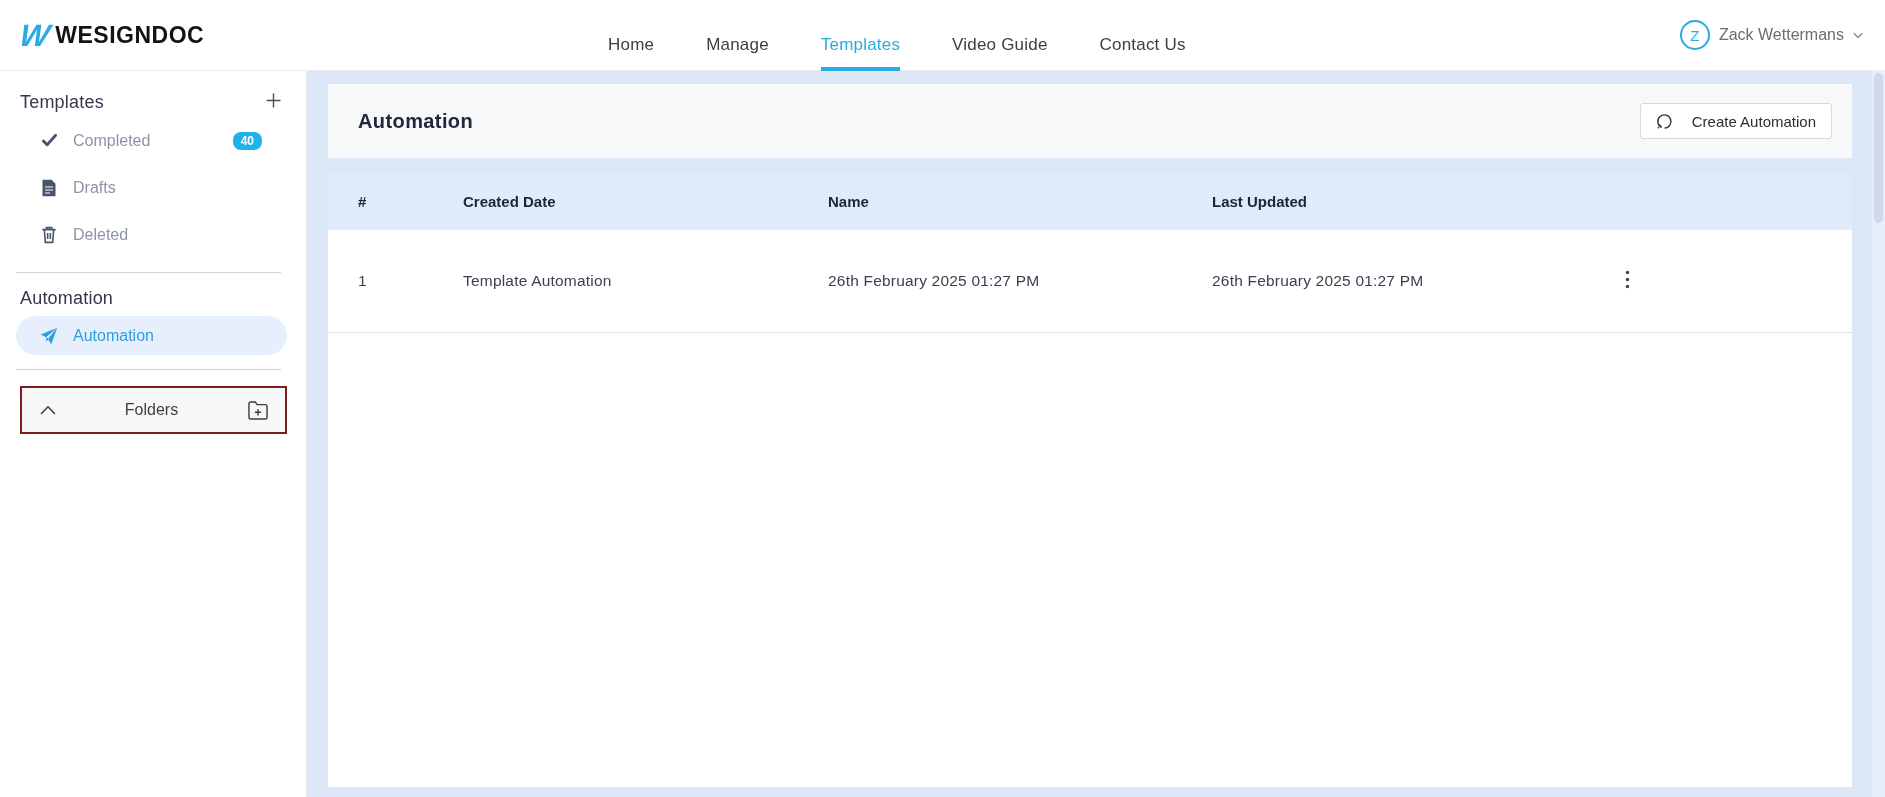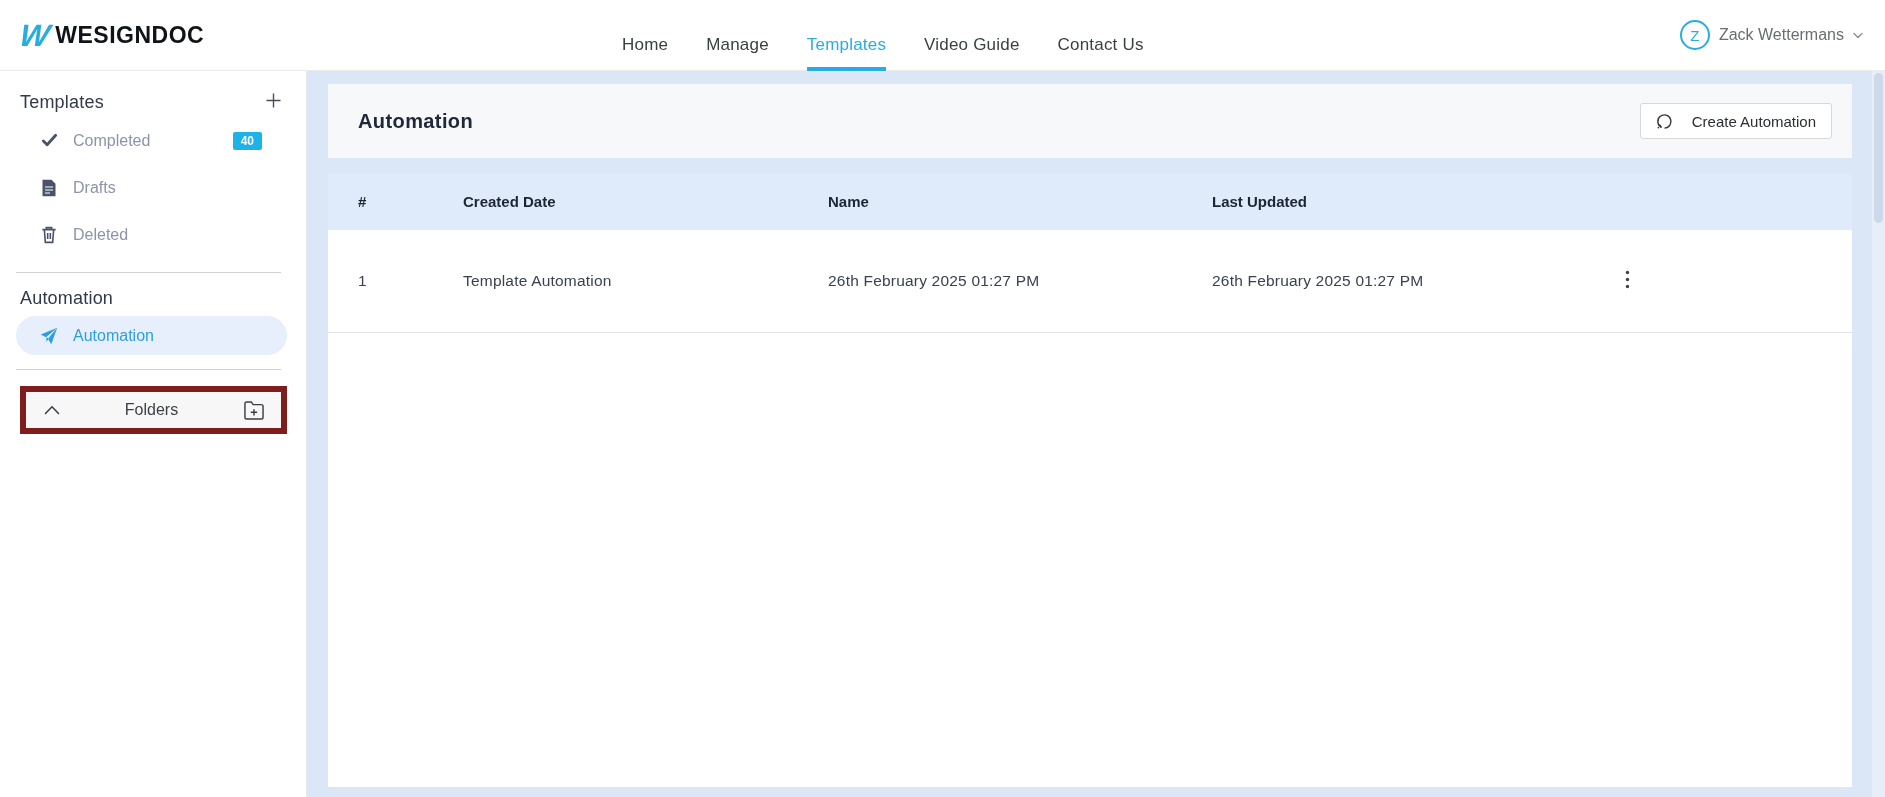--- a/index.html
+++ b/index.html
@@ -6,22 +6,22 @@
   html,body { width:1885px; height:797px; overflow:hidden;
     font-family:"Liberation Sans", sans-serif; background:#fff; }
 
   
   .navbar { position:relative; height:71px; background:#fff;
     border-bottom:1px solid #ebebeb; display:flex; align-items:center; z-index:5; }
   .logo { display:flex; align-items:center; gap:6px; padding-left:20px; cursor:pointer; }
   .logo-mark { color:#29ace2; font-weight:900; font-style:italic; font-size:31px;
     transform:skewX(-10deg); line-height:1; }
   .logo-text { font-size:23px; font-weight:700; letter-spacing:.5px; color:#101317; }
-  .nav-links { position:absolute; left:622px; top:0; height:90px;
-    display:flex; align-items:center; gap:38px; }
+  .nav-links { position:absolute; left:608px; top:0; height:90px;
+    display:flex; align-items:center; gap:52px; }
   .nav-item { font-size:17px; color:#3a3f41; cursor:pointer; position:relative;
     height:71px; display:flex; align-items:center; letter-spacing:.2px; }
   .nav-item.active { color:#29ace2; }
   .nav-item.active::after { content:""; position:absolute; left:0; right:0;
     bottom:10px; height:4px; background:#29ace2; }
   .user-area { margin-left:auto; display:flex; align-items:center; gap:9px;
     padding-right:22px; cursor:pointer; }
   .avatar { width:30px; height:30px; border-radius:50%; border:2px solid #29ace2;
     color:#29ace2; display:flex; align-items:center; justify-content:center;
     font-size:15px; font-weight:500; background:#fff; }
@@ -36,29 +36,29 @@
     padding-top:16px; flex-shrink:0; }
   .sb-heading { display:flex; align-items:center; justify-content:space-between;
     padding:0 20px 0 20px; height:30px; }
   .sb-heading-label { font-size:18px; color:#33394b; font-weight:500; letter-spacing:.2px; }
   .icon-btn { background:none; border:none; cursor:pointer; color:#4a4f57;
     display:flex; align-items:center; padding:2px; }
   .sb-item { height:47px; display:flex; align-items:center; gap:15px;
     padding:0 44px 0 40px; color:#8d94a8; font-size:16px; cursor:pointer; }
   .sb-item .sb-ico { color:#49536b; display:flex; width:18px; justify-content:center; }
   .badge { margin-left:auto; background:#1db2e8; color:#fff; font-size:12px;
-    font-weight:700; border-radius:2px; padding:3px 8px; line-height:1; }
+    font-weight:700; border-radius:8px; padding:3px 8px; line-height:1; }
   .sb-divider { border:none; border-top:1px solid #cfd2d8; margin:14px 25px 0 16px; }
   .sb-heading2 { padding:20px 20px 0 20px; }
   .sb-pill { margin:13px 19px 0 16px; height:39px; border-radius:20px;
     background:#e7effc; display:flex; align-items:center; gap:15px;
     padding:0 20px 0 24px; color:#2d9fdf; font-size:16px; cursor:pointer; }
   .sb-pill .sb-ico { color:#2d9fdf; display:flex; width:18px; justify-content:center; }
   .folders-box { margin:16px 19px 0 20px; height:48px; background:#f7f7f8;
-    border:6px solid #7f1d1d; display:flex; align-items:center;
+    border:2px solid #7f1d1d; display:flex; align-items:center;
     justify-content:space-between; padding:0 16px 0 18px; cursor:pointer; }
   .folders-label { font-size:16px; color:#3c3f45; }
   .folders-box .chev { color:#3c3f45; display:flex; }
   .folders-box .fplus { color:#3c3f45; display:flex; }
 
   
   .main { flex:1; background:#dbe7f7; padding:13px 33px 0 21px; position:relative; }
   .scrollbar-track { position:absolute; right:0; top:0; bottom:0; width:13px;
     background:#e7eef9; cursor:pointer; }
   .scrollbar-thumb { position:absolute; top:2px; left:2px; right:2px; height:150px;

